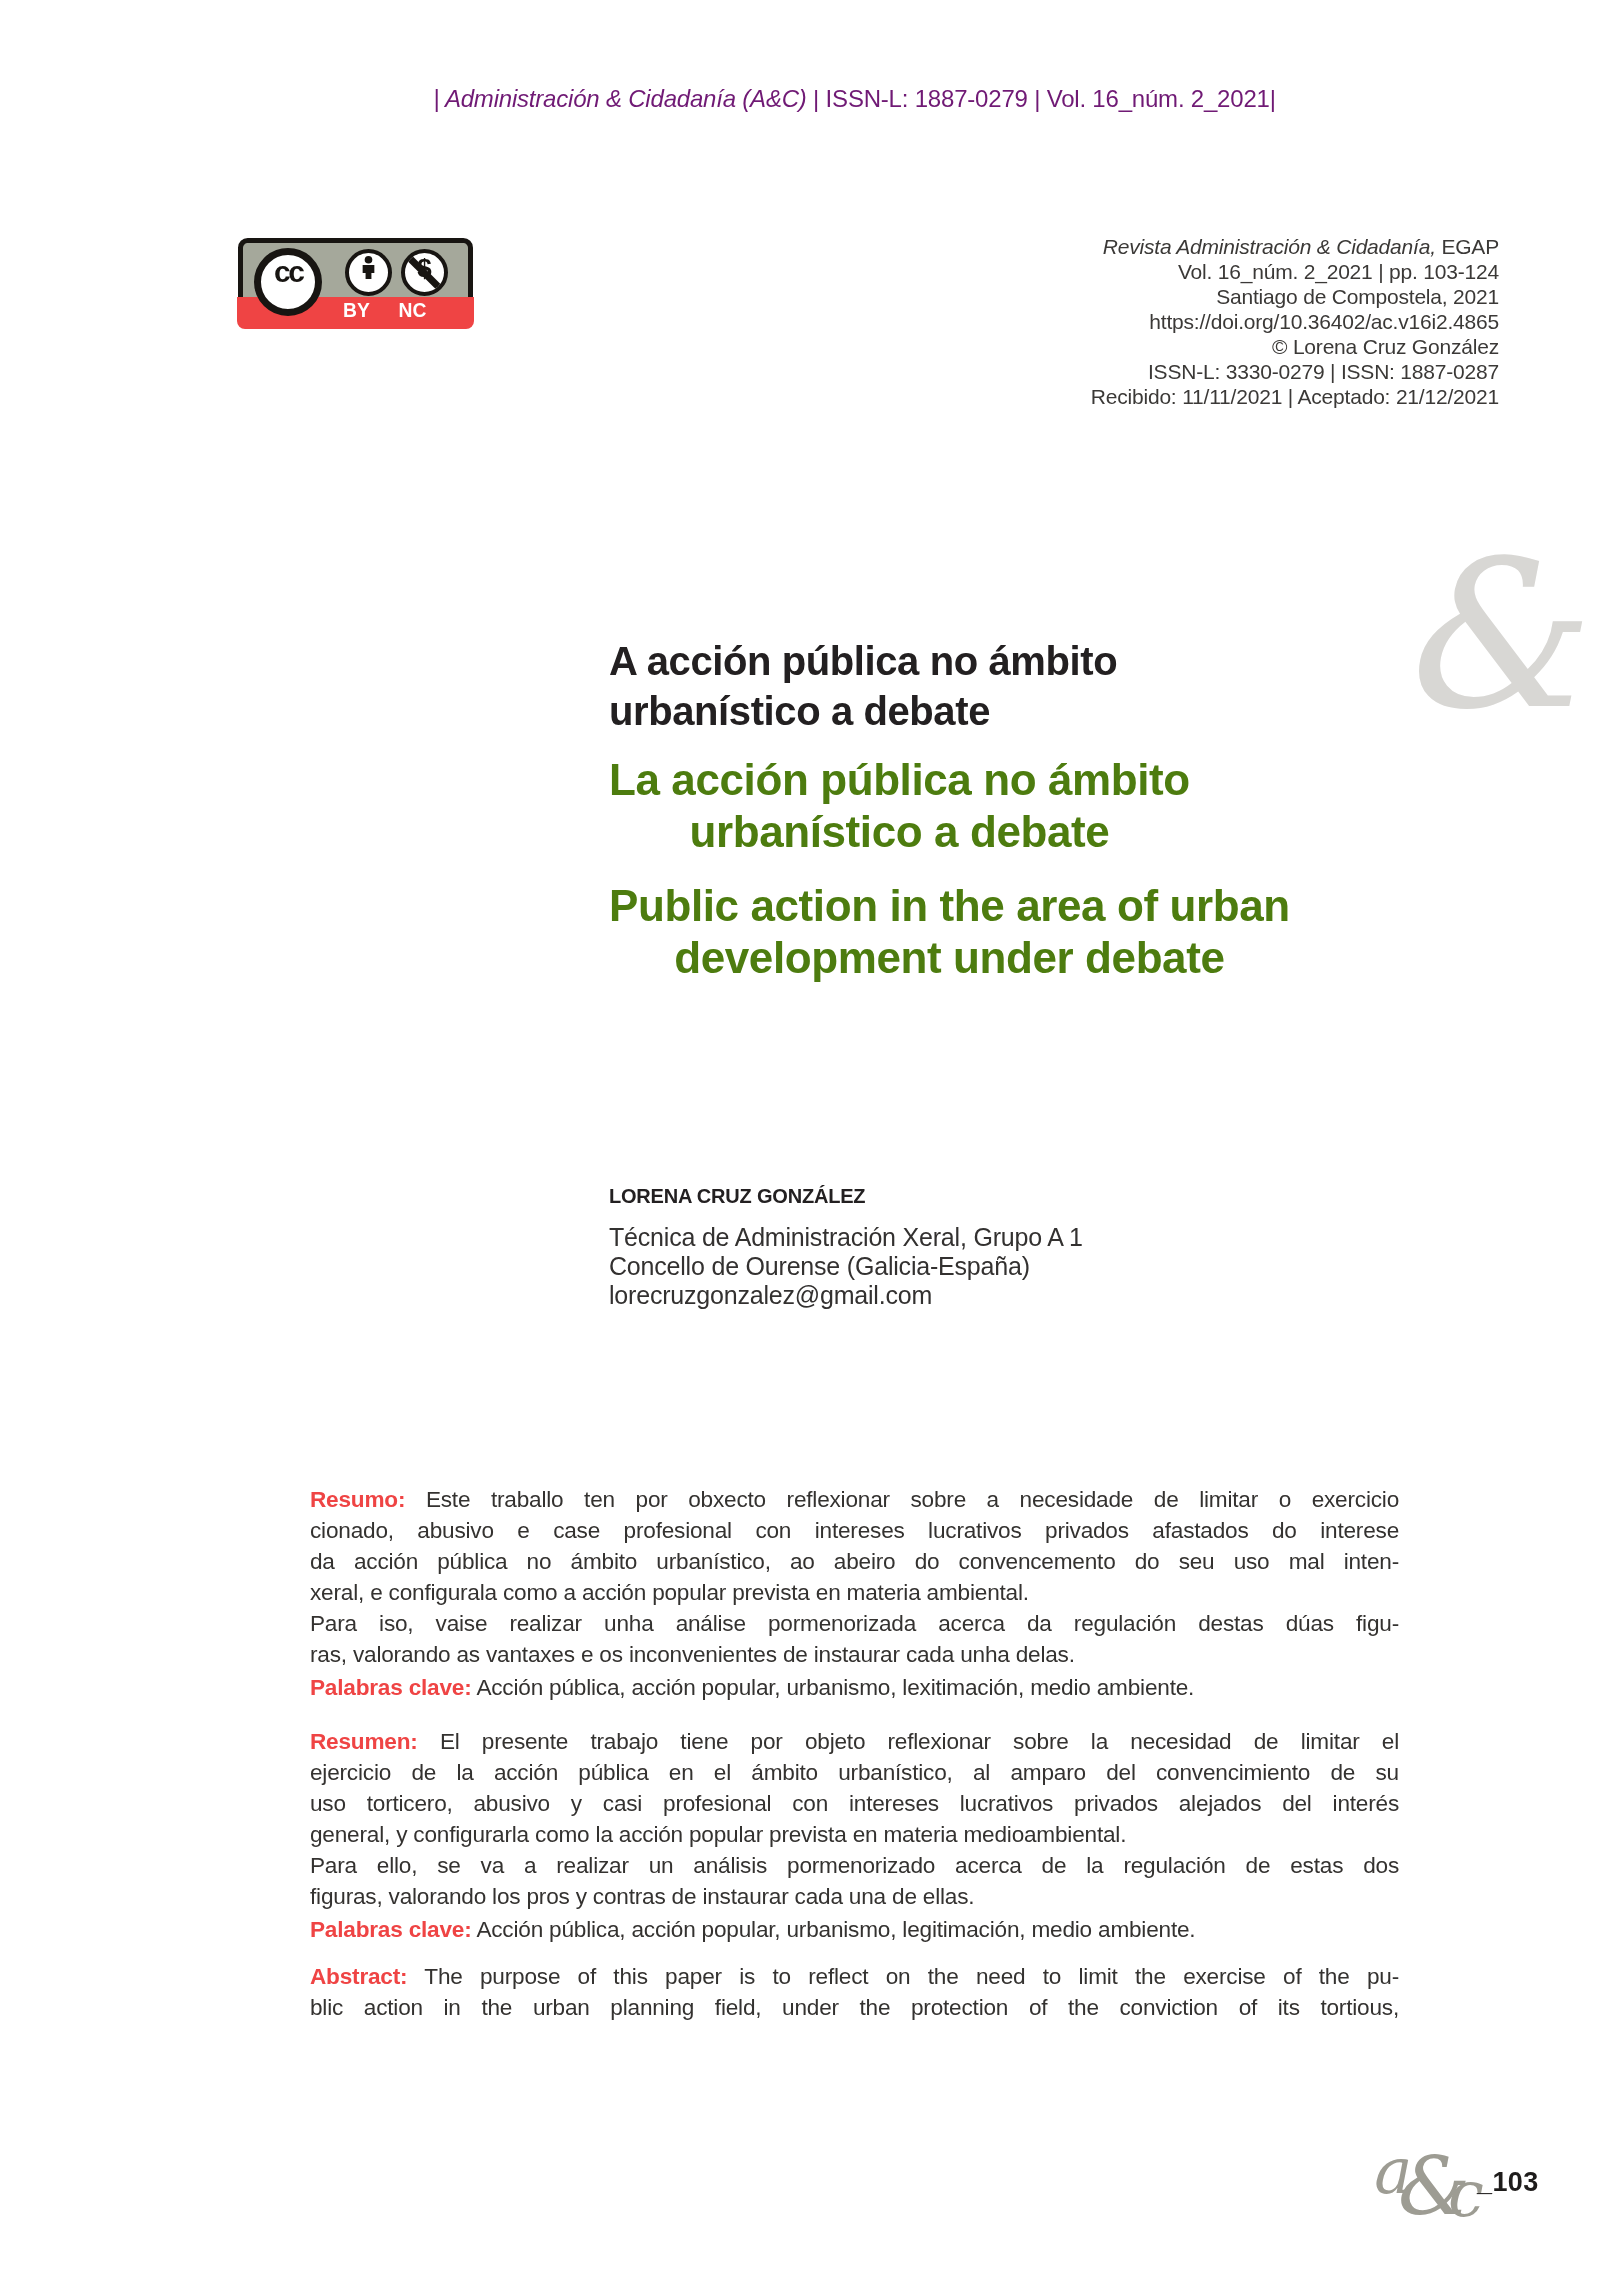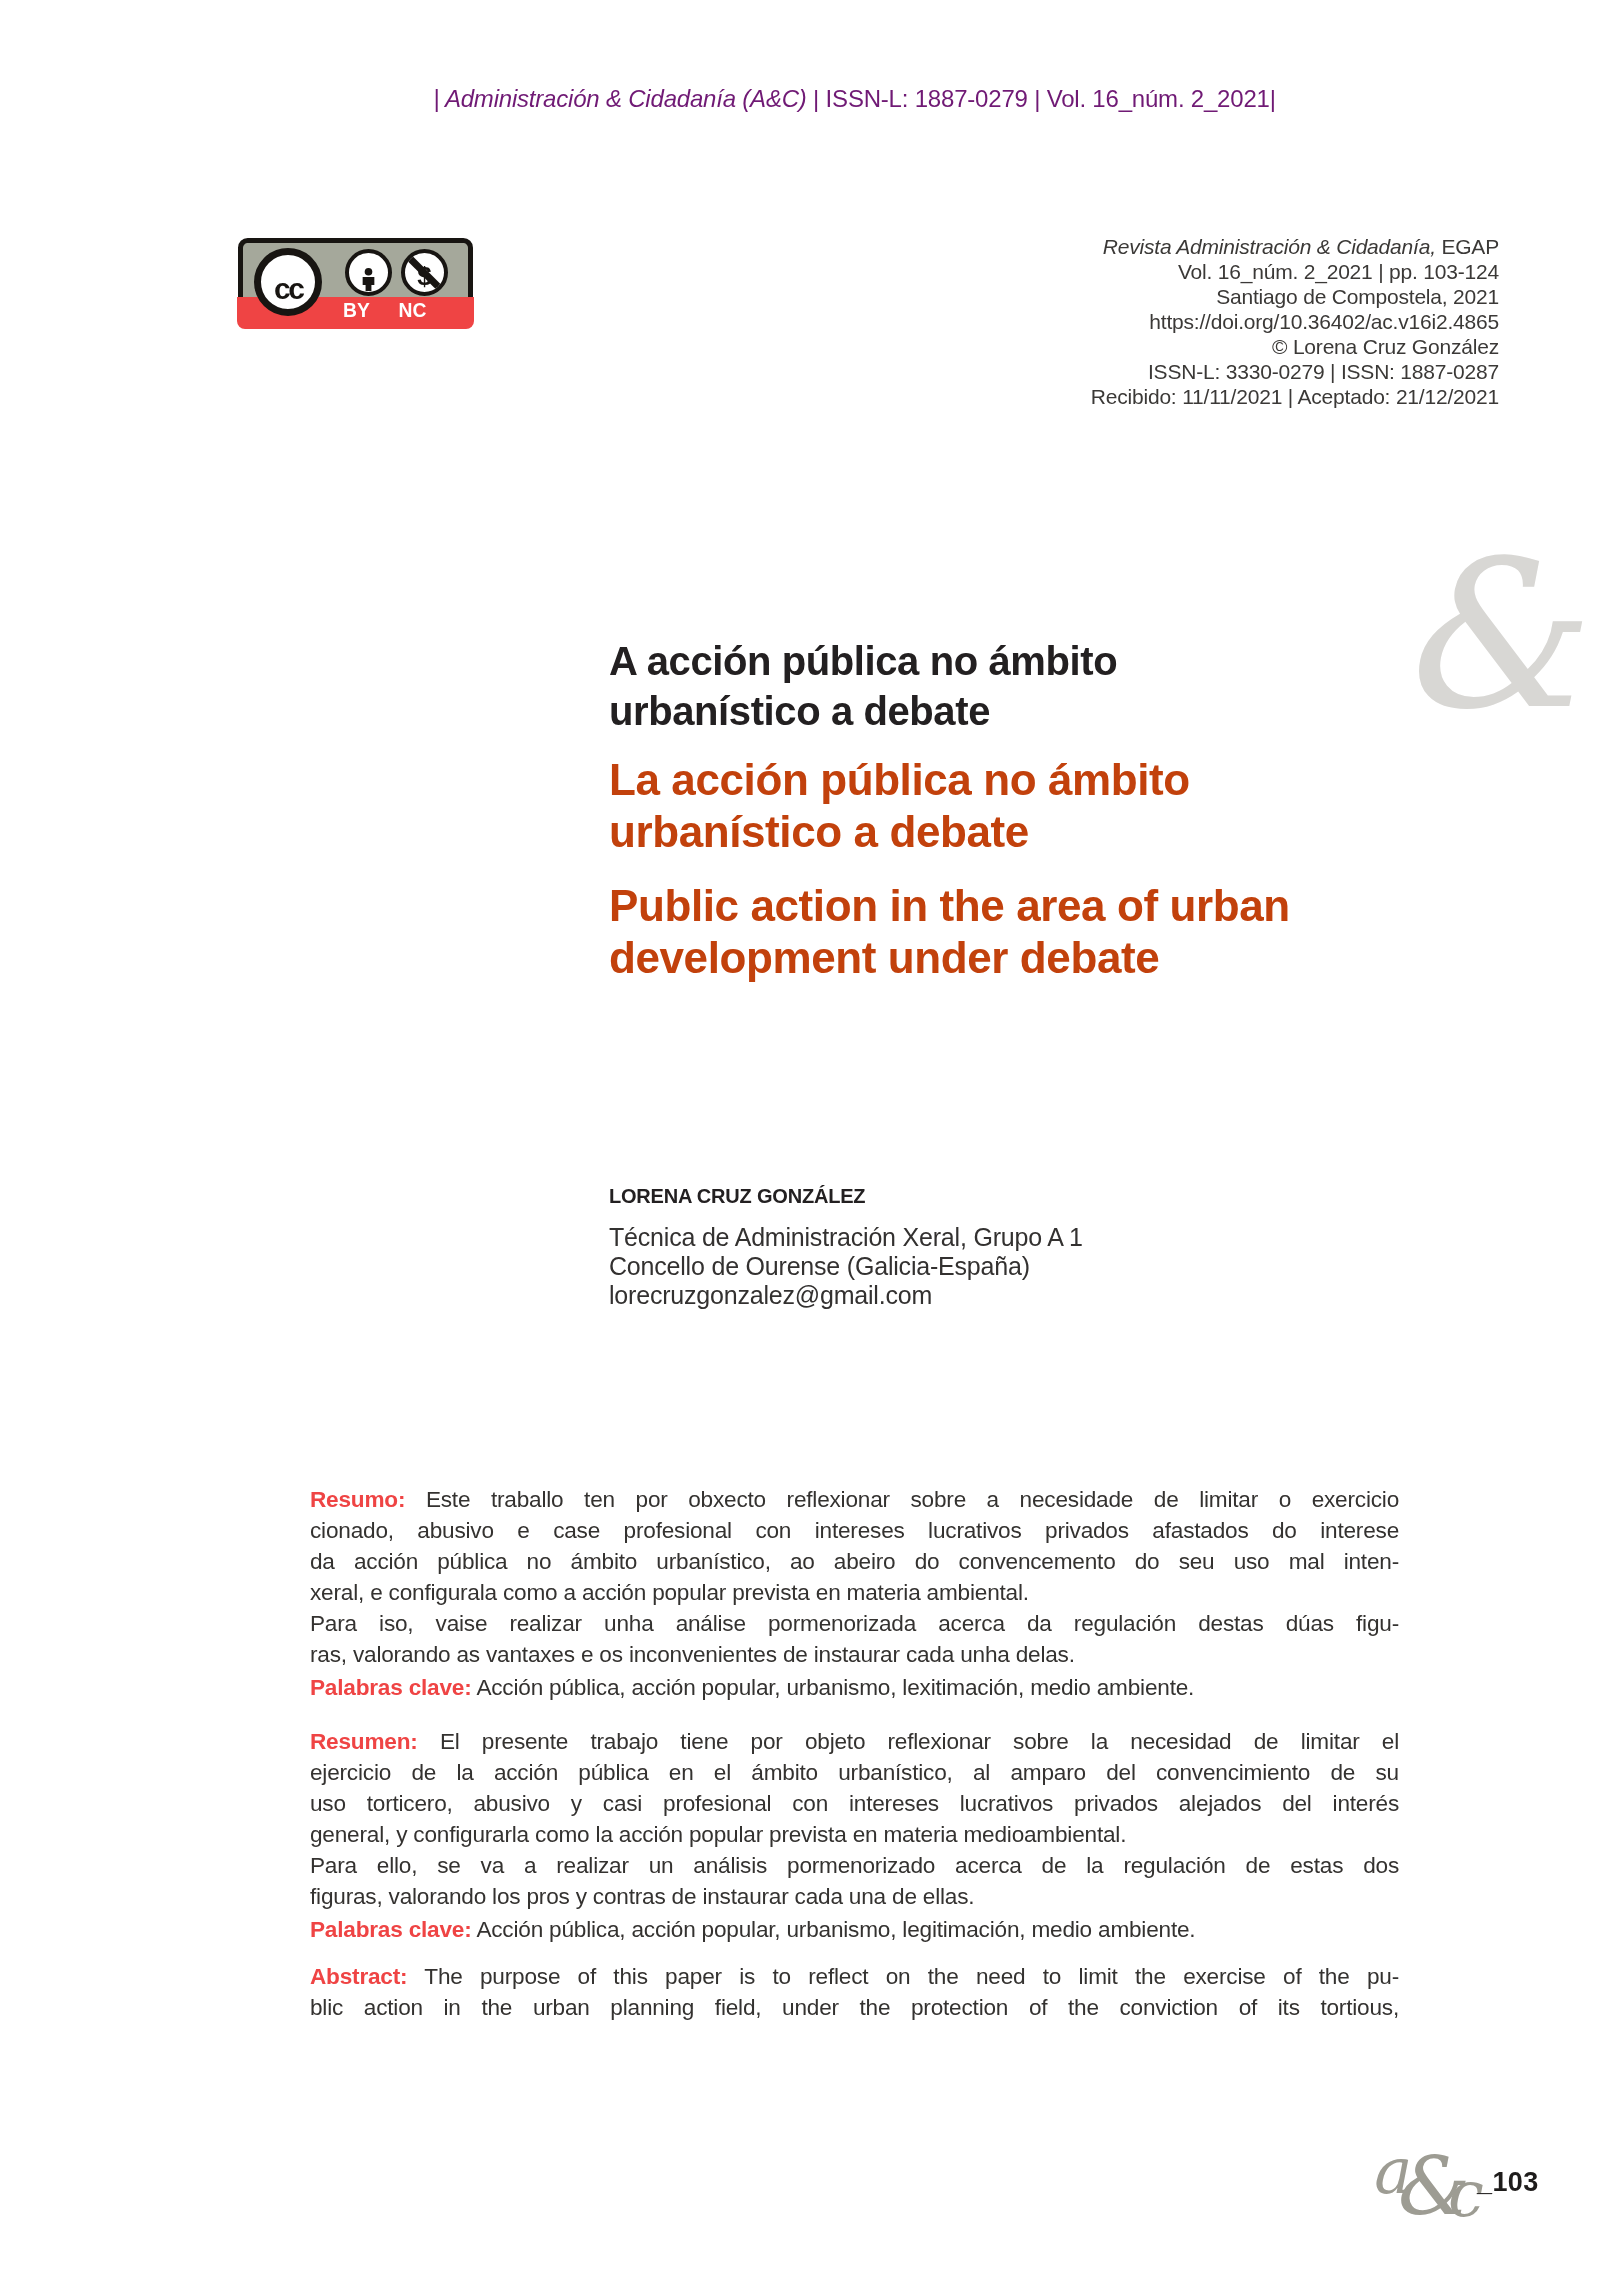--- a/index.html
+++ b/index.html
@@ -27,21 +27,21 @@
     background:#ef4444; border-radius:0 0 8px 8px;
   }
   .cc-bar-label{
     position:absolute; top:3.2px; width:48px; text-align:center;
     color:#ffffff; font-weight:bold; font-size:19.3px; font-family:"Liberation Sans",sans-serif;
   }
   .cc-bar-by{left:95px;}
   .cc-bar-nc{left:151px;}
   .circ{
     position:absolute; background:#ffffff; border-radius:50%;
-    box-sizing:border-box; display:flex; align-items:flex-end; justify-content:center;
+    box-sizing:border-box; display:flex; align-items:flex-start; justify-content:center;
     color:#181512;
   }
   .circ-cc{
     left:11.3px; top:4.8px; width:68px; height:68px; border:7.3px solid #181512; z-index:2;
     font-weight:bold; font-size:30px; letter-spacing:-2.4px; padding-bottom:3.2px;
   }
   .circ-by{left:102px; top:6.4px; width:47px; height:47px; border:4.8px solid #181512;}
   .circ-nc{left:158px; top:6.4px; width:47px; height:47px; border:4.8px solid #181512; overflow:hidden; font-weight:bold; font-size:26px;}
   .nc-slash{
     position:absolute; left:-9.7px; top:15.3px; width:58px; height:7.3px;
@@ -64,21 +64,21 @@
     font-family:"DejaVu Serif",serif; font-style:italic;
     font-size:205px; line-height:1; color:#d8d7d4; z-index:0;
   }
 
   
   .title{
     position:absolute; left:609px; top:636px; margin:0; z-index:1;
     font-size:40px; line-height:50px; font-weight:bold; color:#232021; letter-spacing:-0.4px;
   }
   .tline{display:block;}
-  .subtitle{margin:0; position:absolute; left:609px; font-weight:600; color:#c2410c; font-size:44px; line-height:52px; letter-spacing:-0.4px; z-index:1;}
+  .subtitle{margin:0; position:absolute; left:609px; font-weight:600; color:#4d7c0f; font-size:44px; line-height:52px; letter-spacing:-0.4px; z-index:1;text-align:center;}
   .subtitle-es{top:754px;}
   .subtitle-en{top:880px;}
 
   
   .author-name{
     position:absolute; left:609px; top:1179px; font-size:20px; line-height:35px;
     font-weight:bold; color:#232021; letter-spacing:-0.2px;
   }
   .author-lines{
     position:absolute; left:609px; top:1223px; font-size:25px; line-height:29px;

